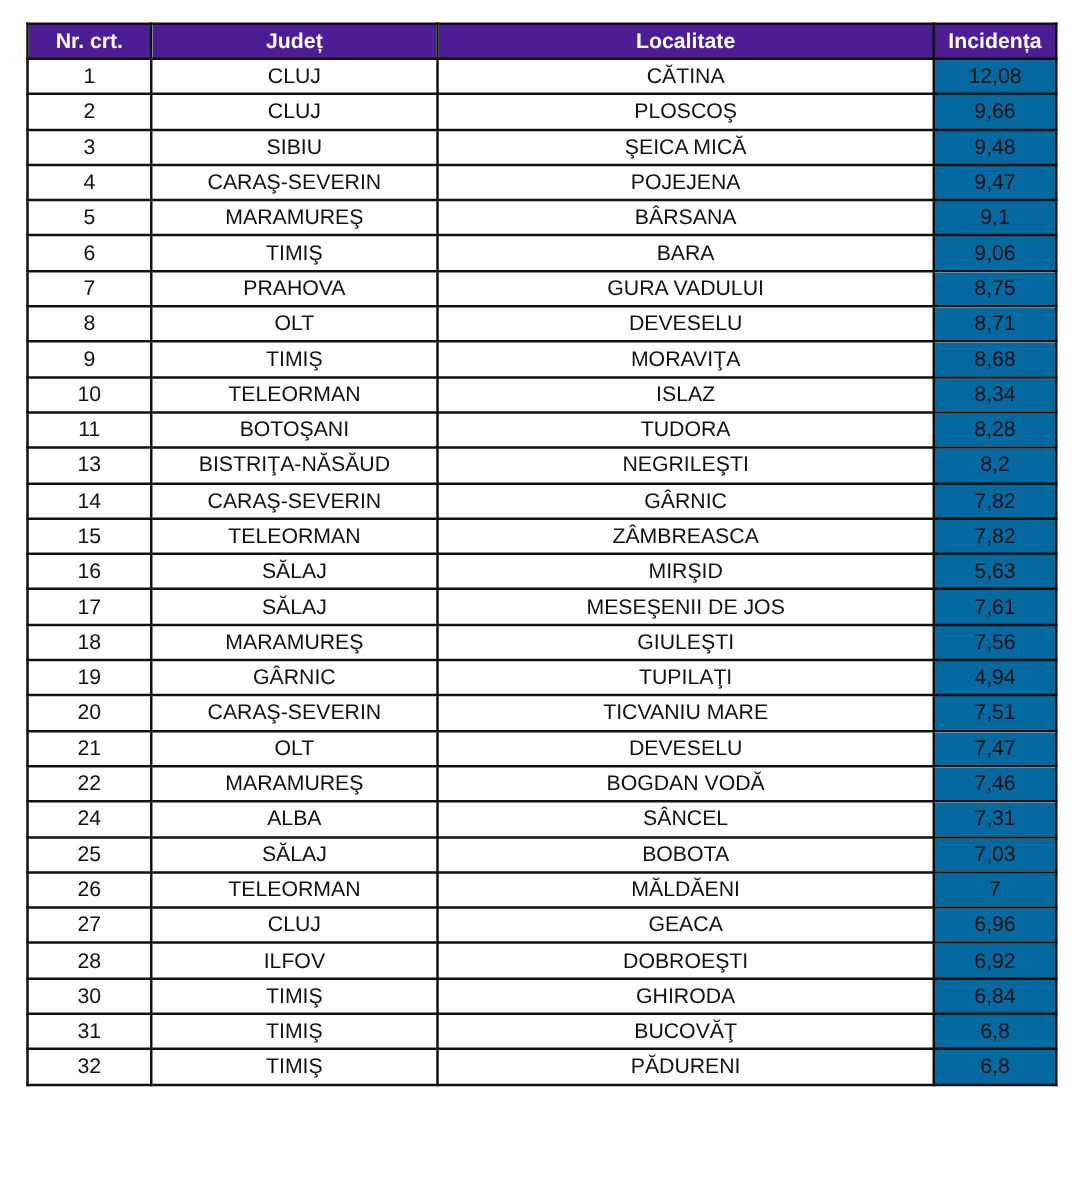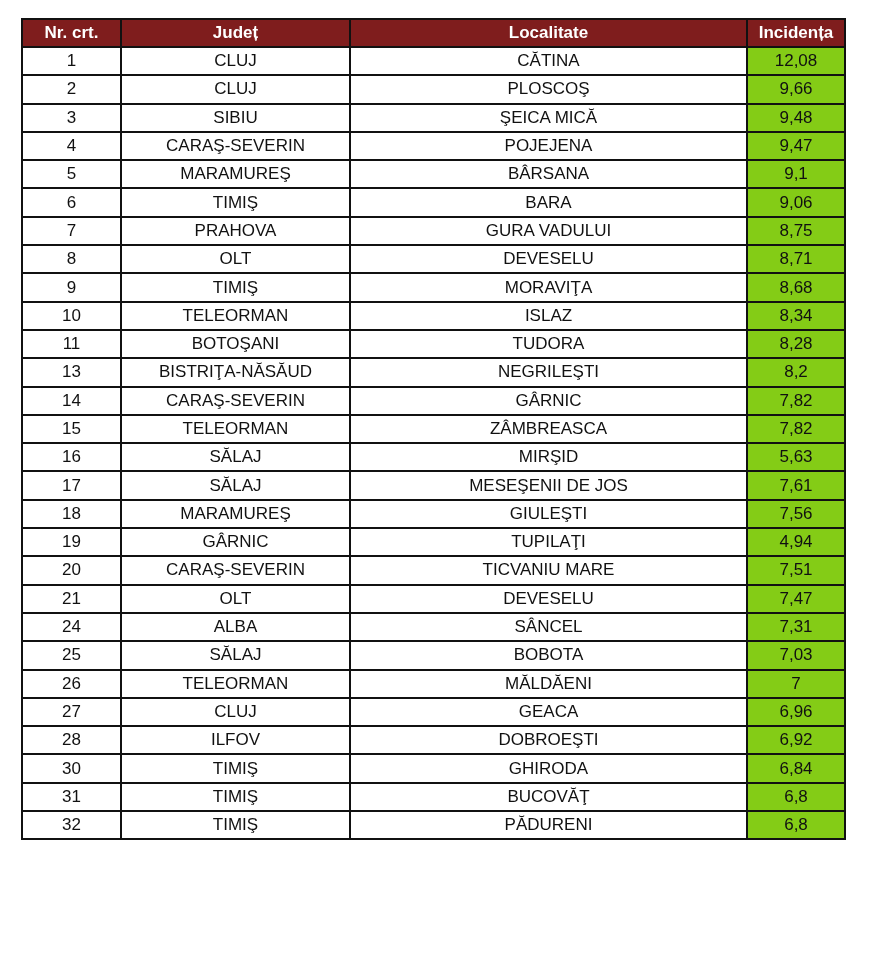--- a/index.html
+++ b/index.html
@@ -2,24 +2,24 @@
 <html><head>
 <meta charset="utf-8">
 <style>
   html, body { margin:0; padding:0; background:#ffffff; }
   body { width:870px; height:955px; overflow:hidden; position:relative;
          font-family:"Liberation Sans", "DejaVu Sans", sans-serif; }
   table { position:absolute; left:21px; top:18px; border-collapse:collapse;
           table-layout:fixed; border:2px solid #111; }
   th, td { border:2px solid #111; padding:0; text-align:center;
            white-space:nowrap; overflow:hidden; }
-  th { background:#7f1d1d; color:#ffffff; font-weight:bold; font-size:17px;
+  th { background:#4c1d95; color:#ffffff; font-weight:bold; font-size:17px;
        height:26px; }
   td { height:26.3px; font-size:17px; color:#111; background:#ffffff; }
-  td.inc { background:#84cc16; }
+  td.inc { background:#0369a1; }
   col.c1 { width:99px; } col.c2 { width:229px; } col.c3 { width:397px; } col.c4 { width:98px; }
 </style>
 </head>
 <body>
 
 <table>
   <colgroup>
       <col class="c1">
       <col class="c2">
       <col class="c3">
@@ -148,20 +148,26 @@
         <td>TICVANIU MARE</td>
         <td class="inc">7,51</td>
       </tr>
       <tr>
         <td>21</td>
         <td>OLT</td>
         <td>DEVESELU</td>
         <td class="inc">7,47</td>
       </tr>
       <tr>
+        <td>22</td>
+        <td>MARAMUREŞ</td>
+        <td>BOGDAN VODĂ</td>
+        <td class="inc">7,46</td>
+      </tr>
+      <tr>
         <td>24</td>
         <td>ALBA</td>
         <td>SÂNCEL</td>
         <td class="inc">7,31</td>
       </tr>
       <tr>
         <td>25</td>
         <td>SĂLAJ</td>
         <td>BOBOTA</td>
         <td class="inc">7,03</td>

